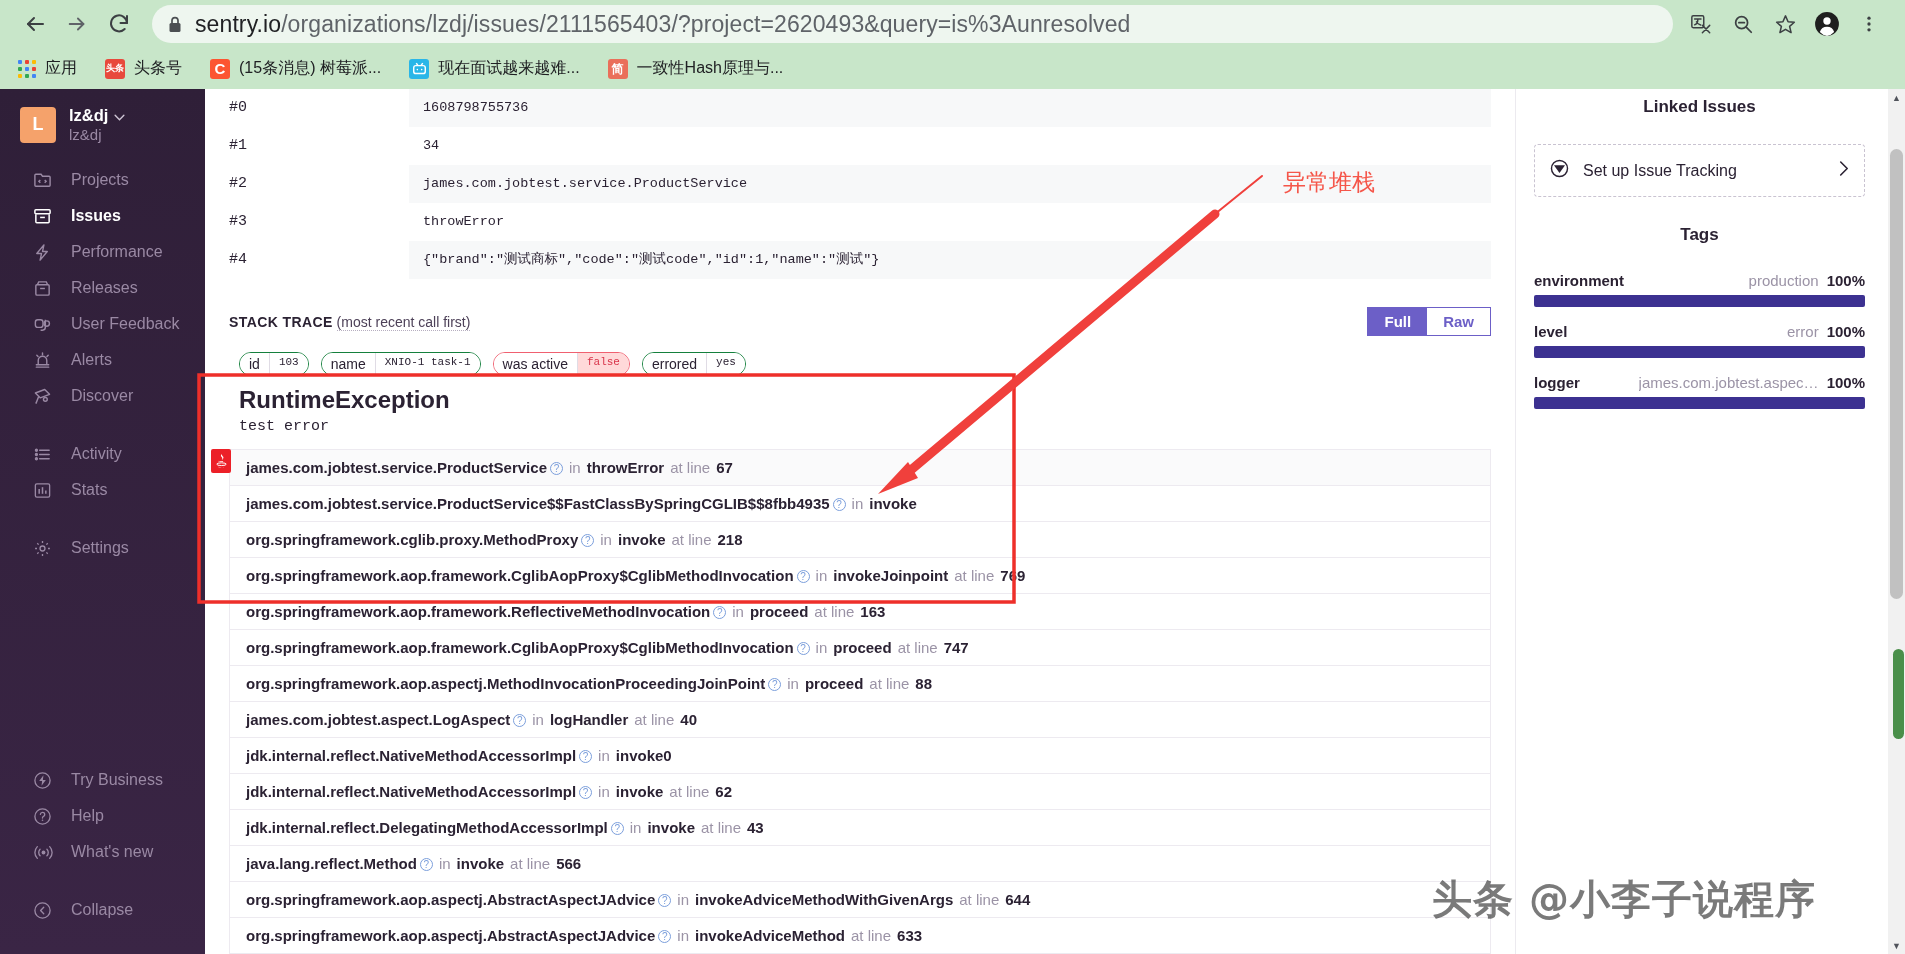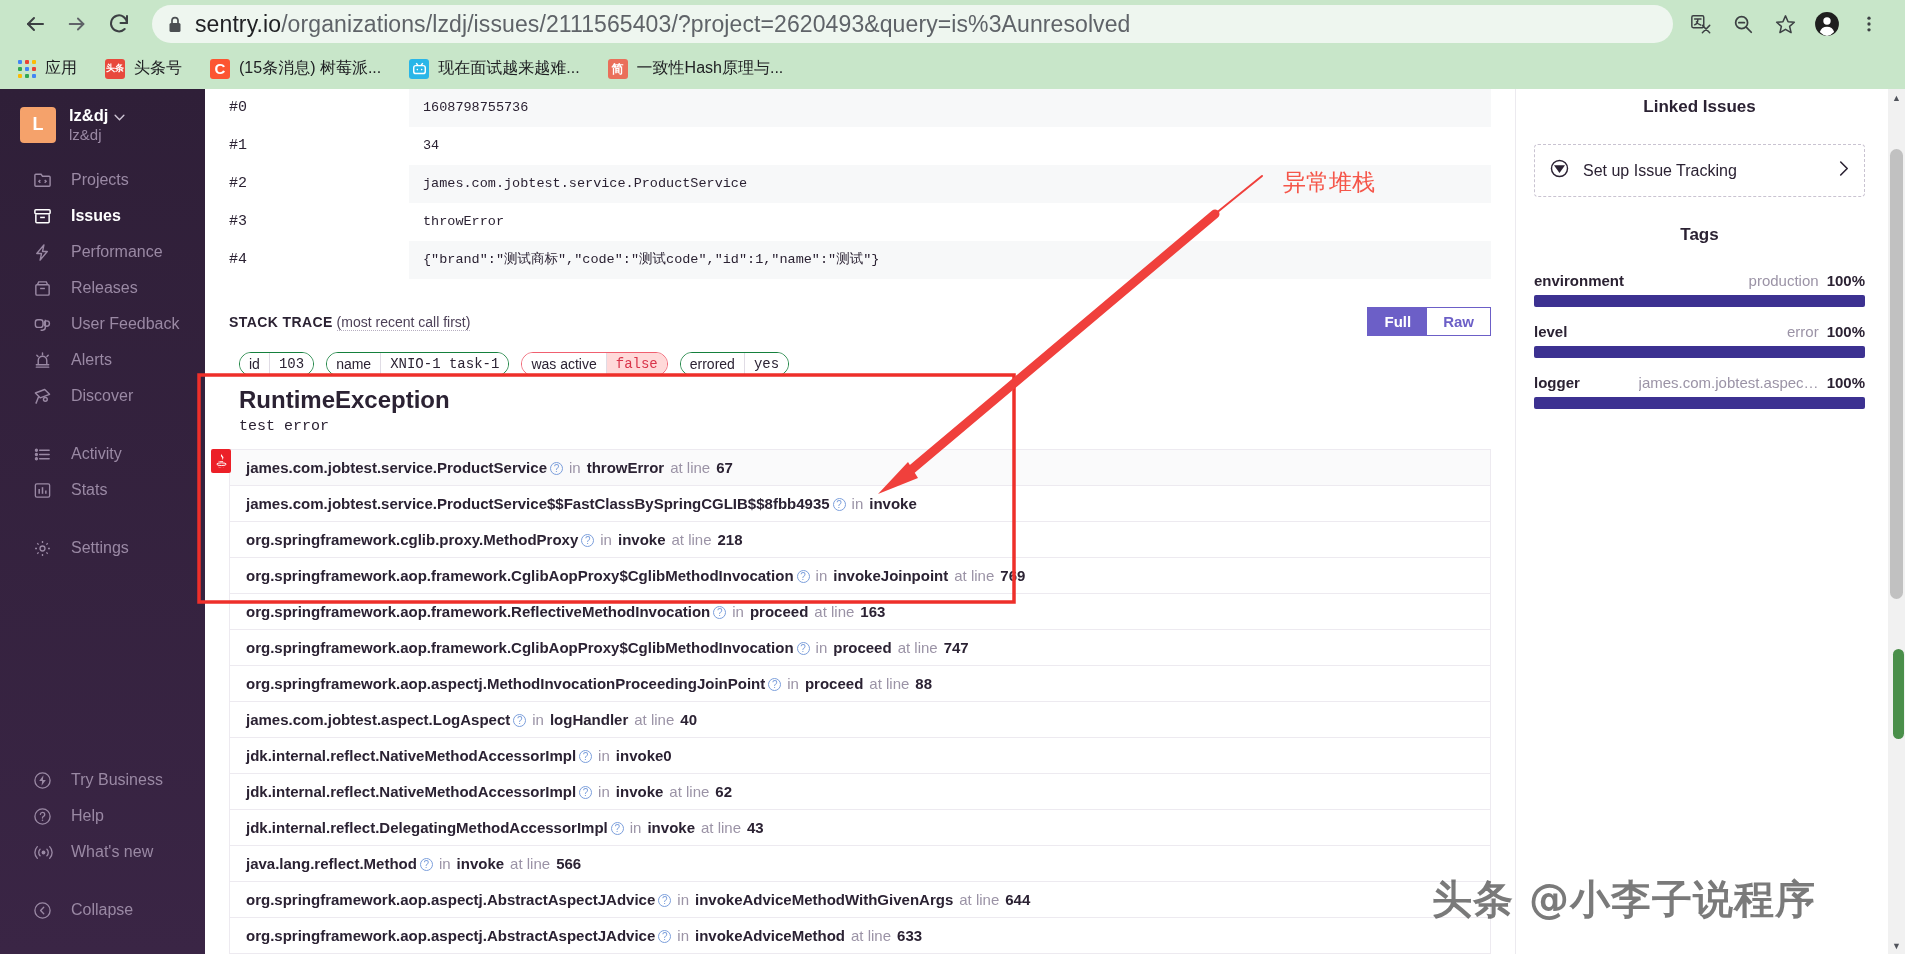--- a/index.html
+++ b/index.html
@@ -144,21 +144,21 @@
   .seg.active { background: #6c5fc7; color: #ffffff; }
 
   
   .chip-row { display: flex; gap: 12px; margin: 0 24px 10px 34px; }
   .chip { display: flex; border: 1px solid #15803d; border-radius: 12px; overflow: hidden; }
   .chip .k {
     padding: 3px 9px; font-size: 14px; color: #2b2233; background: #fff;
     border-right: 1px solid #e0dce5;
   }
   .chip .v {
-    padding: 3px 9px; font-size: 14px; color: #2b2233; background: #fff;
+    padding: 3px 9px; font-size: 11px; color: #2b2233; background: #fff;
     font-family: "Liberation Mono", "DejaVu Sans Mono", monospace;
   }
   .chip .v.danger { background: #ffd9d9; color: #d9344a; }
   .chip.danger { border-color: #f06070; }
 
   .exc-title { margin: 10px 24px 2px 34px; font-size: 24px; font-weight: 700; color: #2b2233; }
   .exc-msg {
     margin: 4px 24px 14px 34px; font-size: 15px; color: #2b2233;
     font-family: "Liberation Mono", "DejaVu Sans Mono", monospace;
   }

